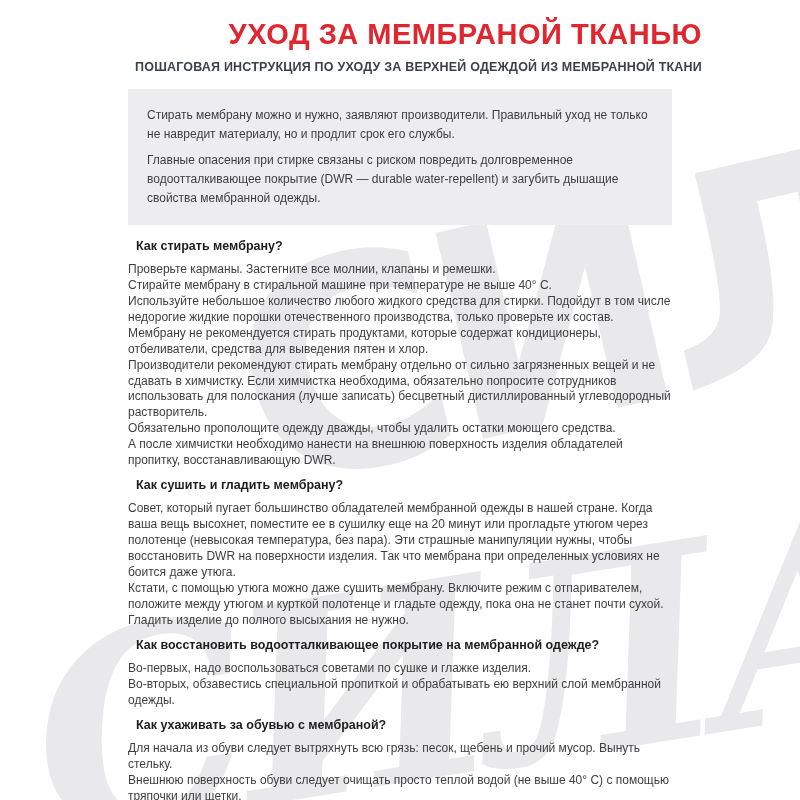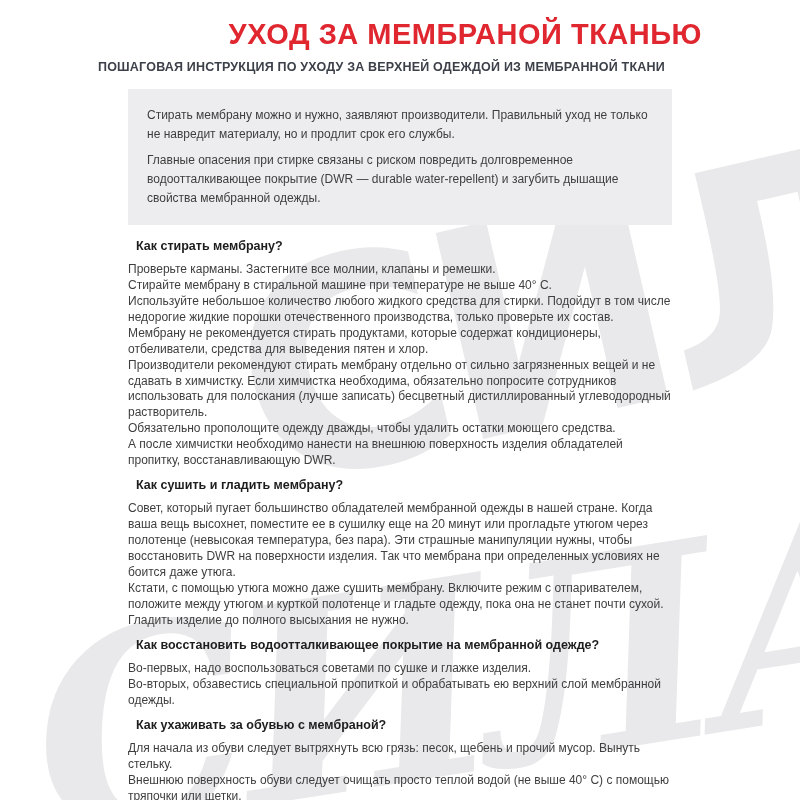--- a/index.html
+++ b/index.html
@@ -50,21 +50,21 @@
     font-weight:bold;
     text-align:right;
     white-space:nowrap;
     margin:4px -30px 9px -30px;
     letter-spacing:0.5px;
   }
   .subtitle {
     color:#3c4049;
     font-size:12.5px;
     font-weight:bold;
-    text-align:left;
+    text-align:right;
     white-space:nowrap;
     margin:0 -30px 15px -30px;
     letter-spacing:0.2px;
   }
   .intro-box {
     background:#ededef;
     padding:9px 11px;
     margin-bottom:13px;
   }
   .intro-box p {

